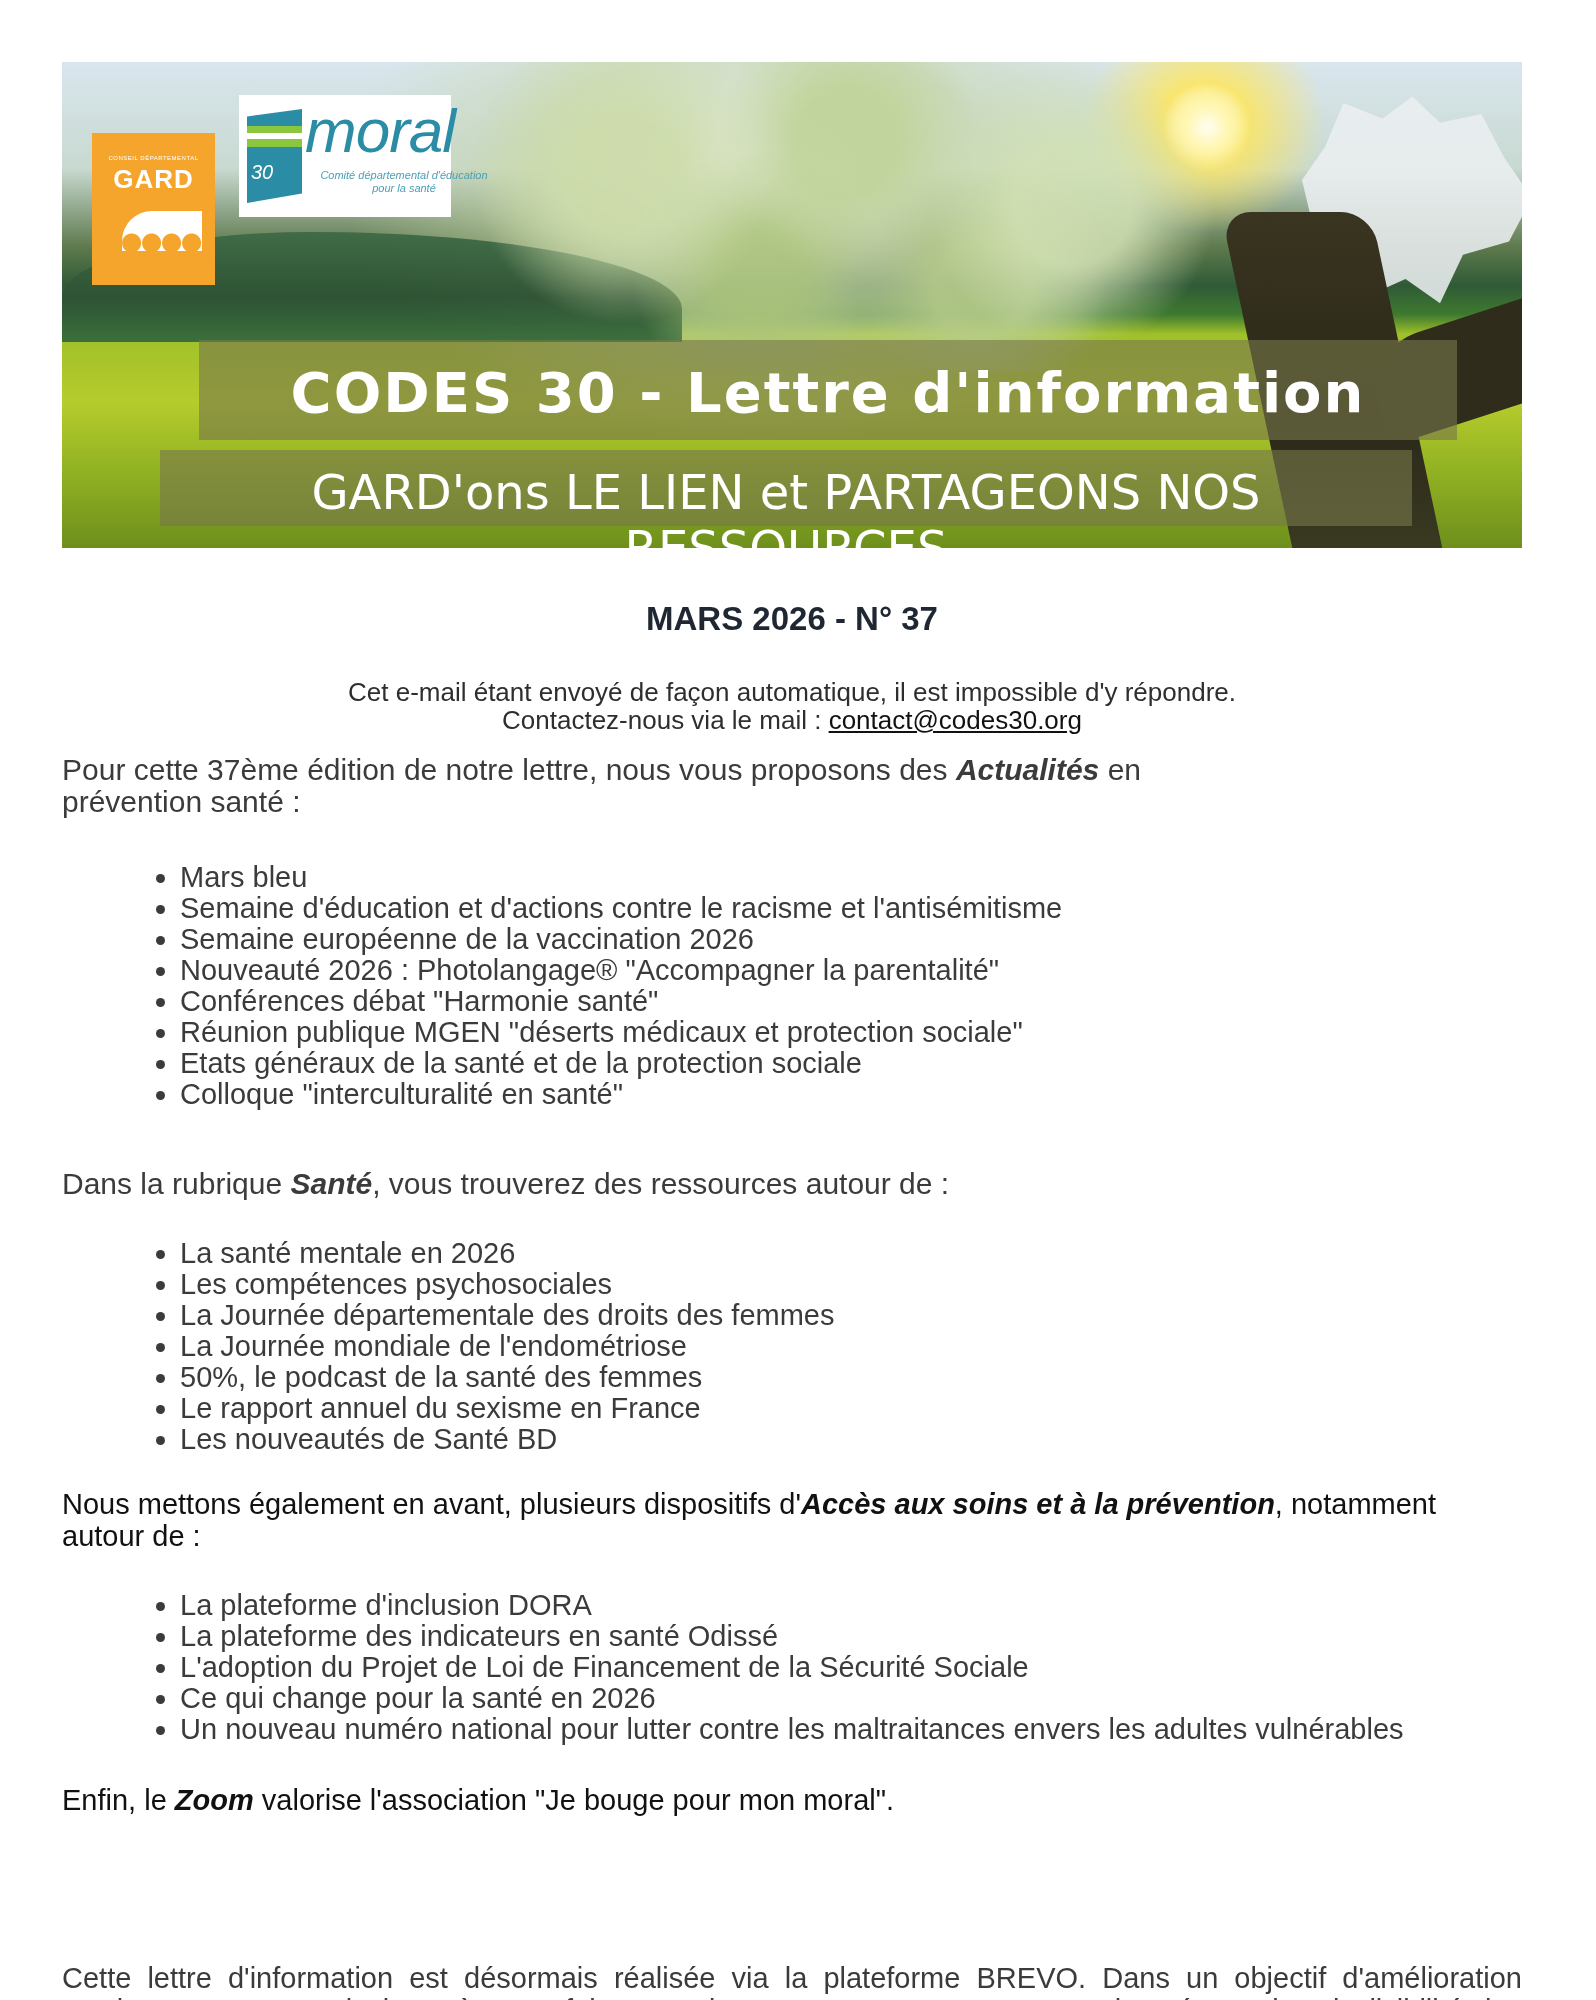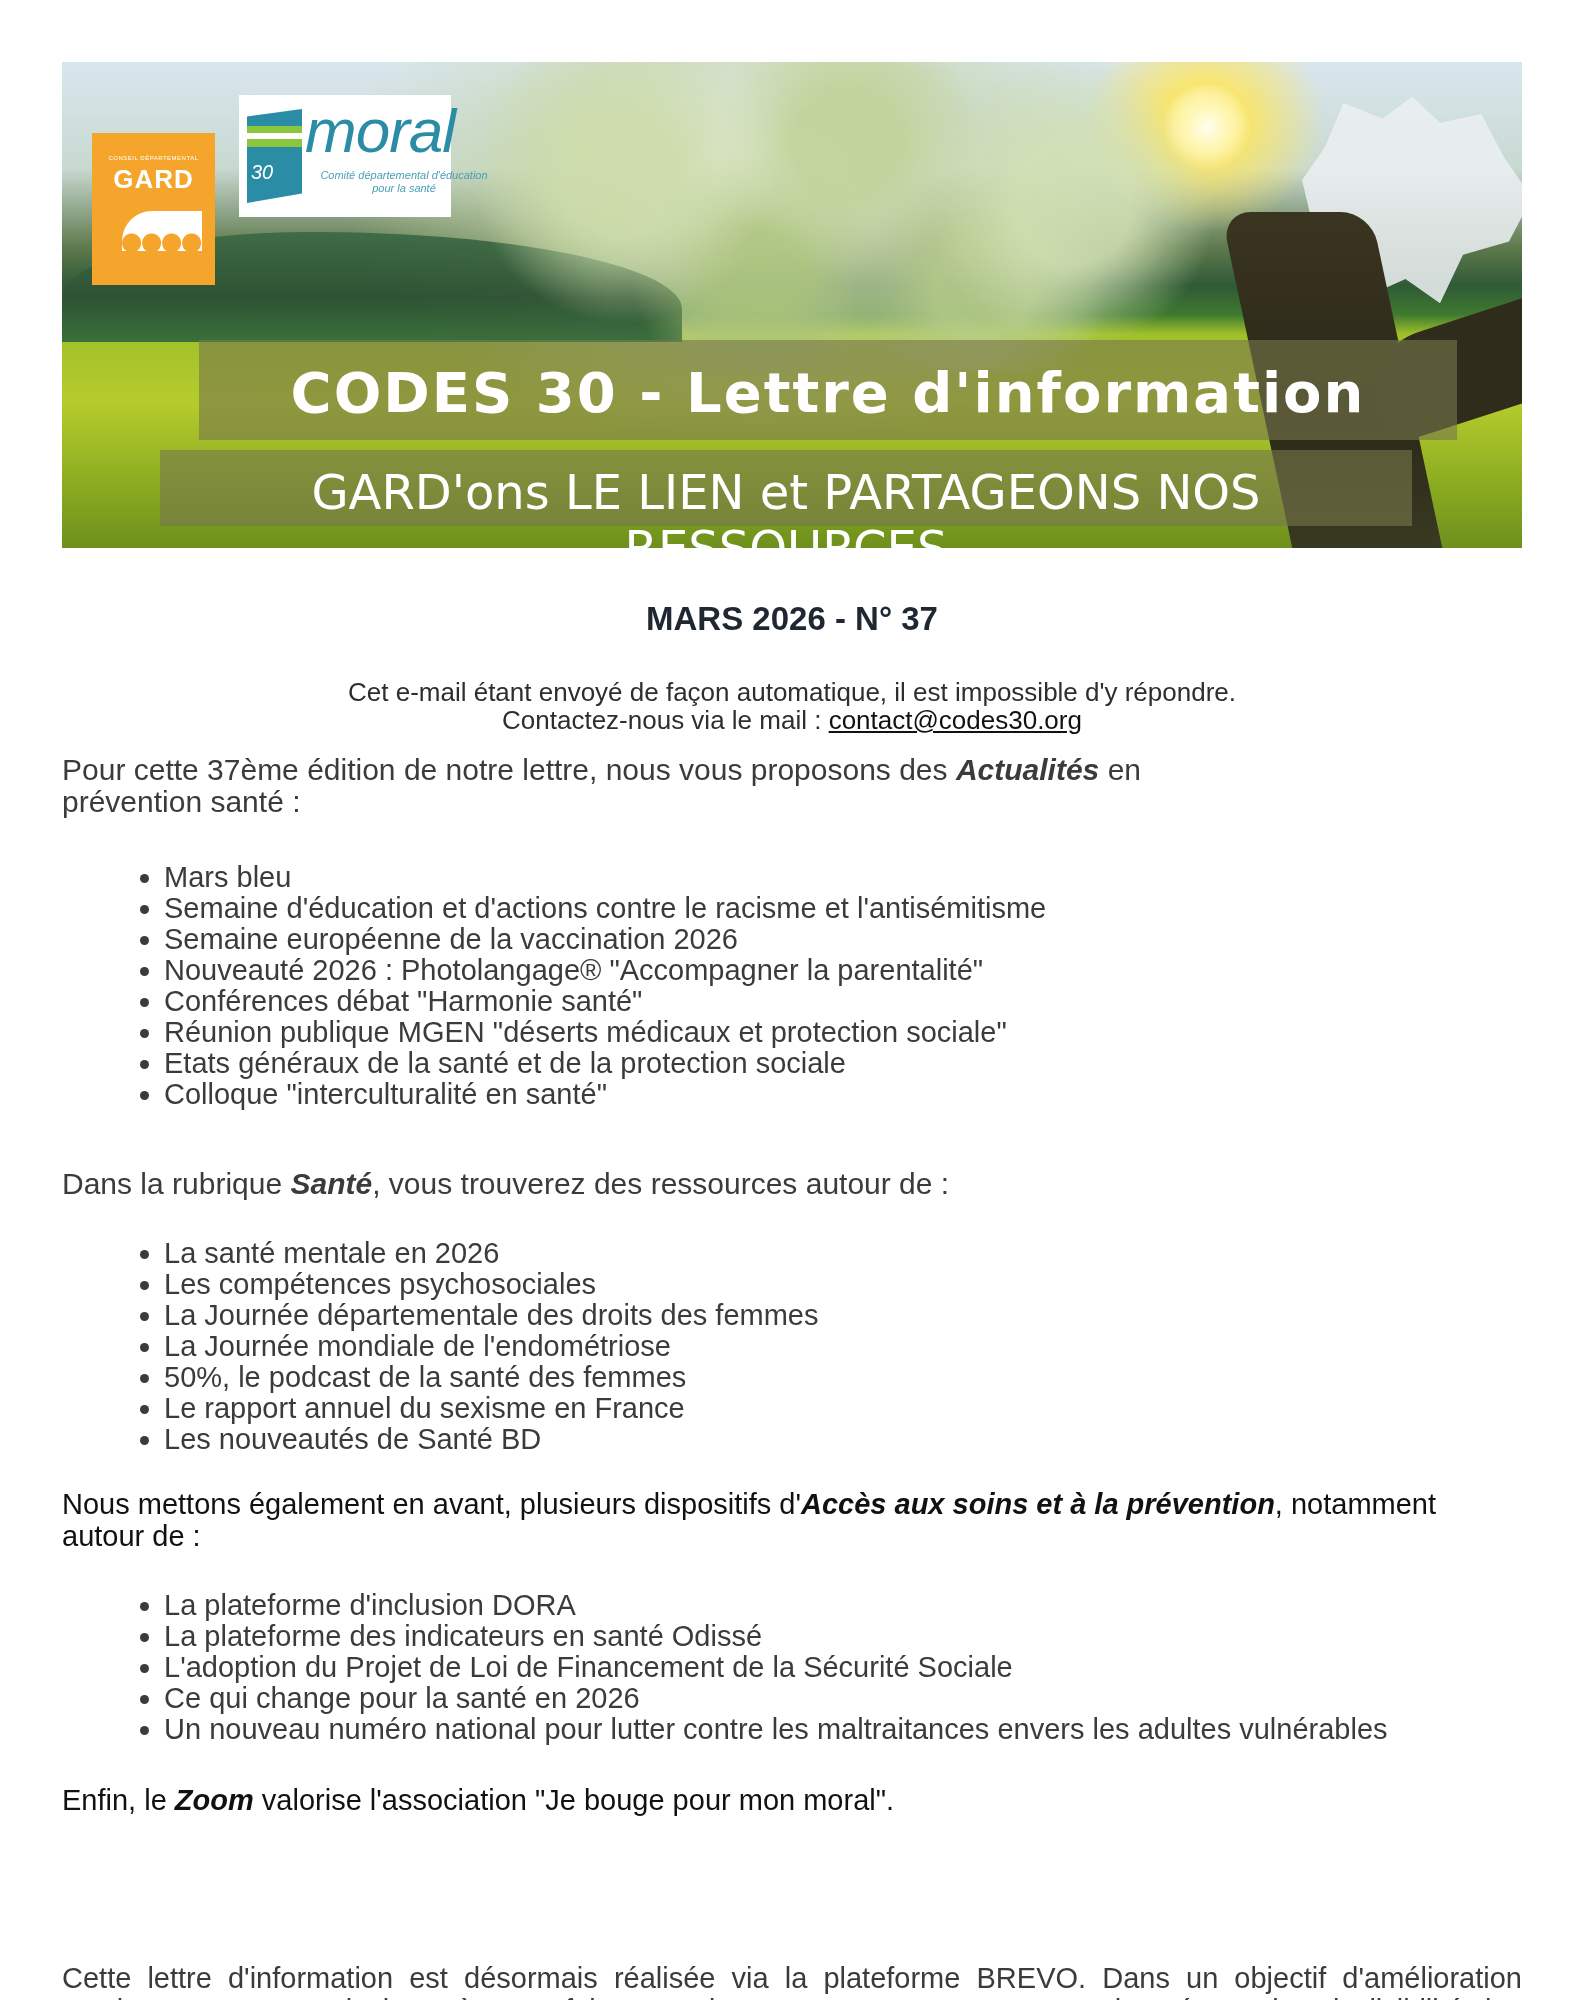--- a/index.html
+++ b/index.html
@@ -66,21 +66,21 @@
     font-family: "DejaVu Sans", sans-serif; font-size: 48px; }
 
   
   .issue { position: absolute; left: 0; top: 538px; width: 1460px; text-align: center;
     font-size: 33px; font-weight: bold; color: #1f2733; }
   .notice { position: absolute; left: 0; top: 616px; width: 1460px; text-align: center;
     font-size: 26px; line-height: 28px; color: #2e2e2e; }
   .notice a, .link { color: #111; text-decoration: underline; }
   p.par { position: absolute; left: 0; margin: 0; font-size: 30px; line-height: 32px; color: #3b3b3b; width: 1460px; }
   p.par.dark { color: #111; }
-  ul.lst { position: absolute; left: 60px; margin: 0; padding-left: 42px; font-size: 29px; line-height: 31px; color: #3b3b3b; }
+  ul.lst { position: absolute; left: 76px; margin: 0; padding-left: 42px; font-size: 29px; line-height: 31px; color: #3b3b3b; }
   ul.lst li { margin: 0; padding: 0; }
   .link-blue { color: #0b1fb5; text-decoration: underline; }
 </style>
 </head>
 <body>
 
 <div class="wrap">
 
   <div class="banner">
     <div class="hills"></div>

